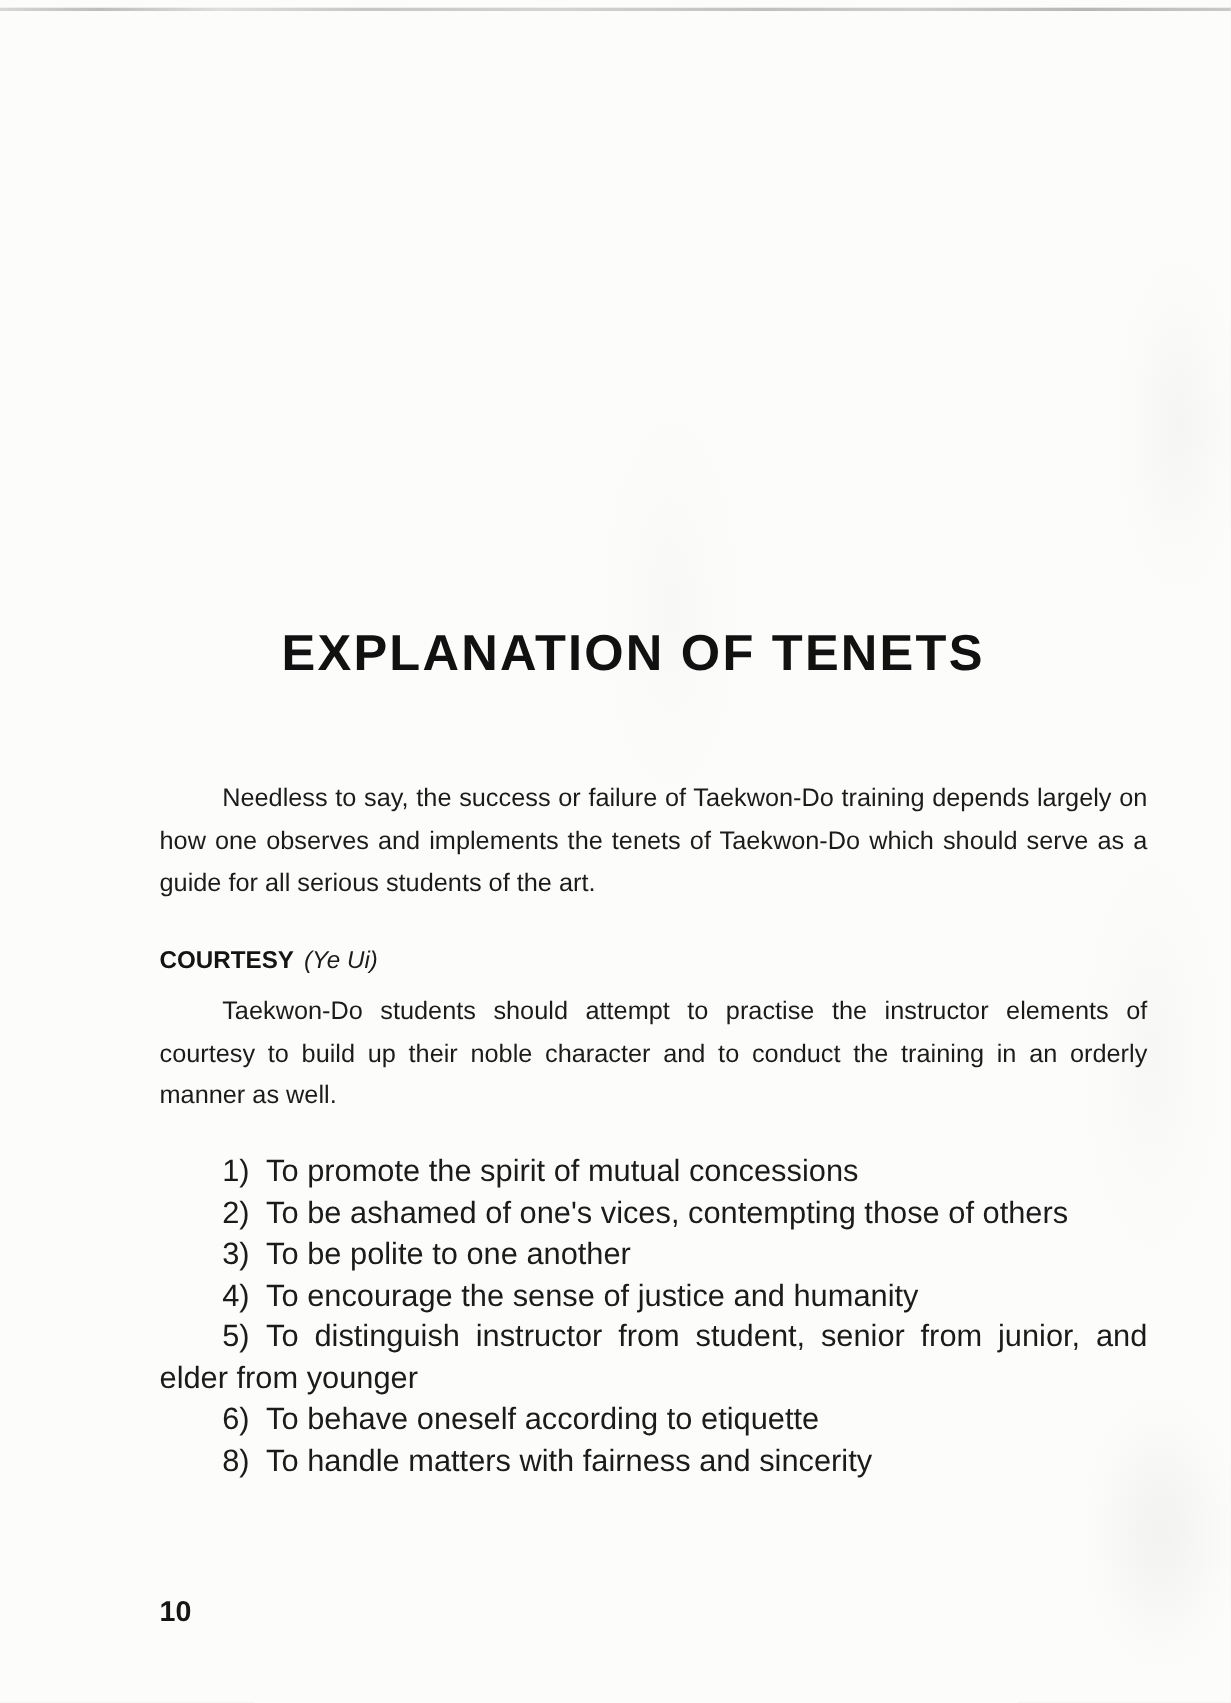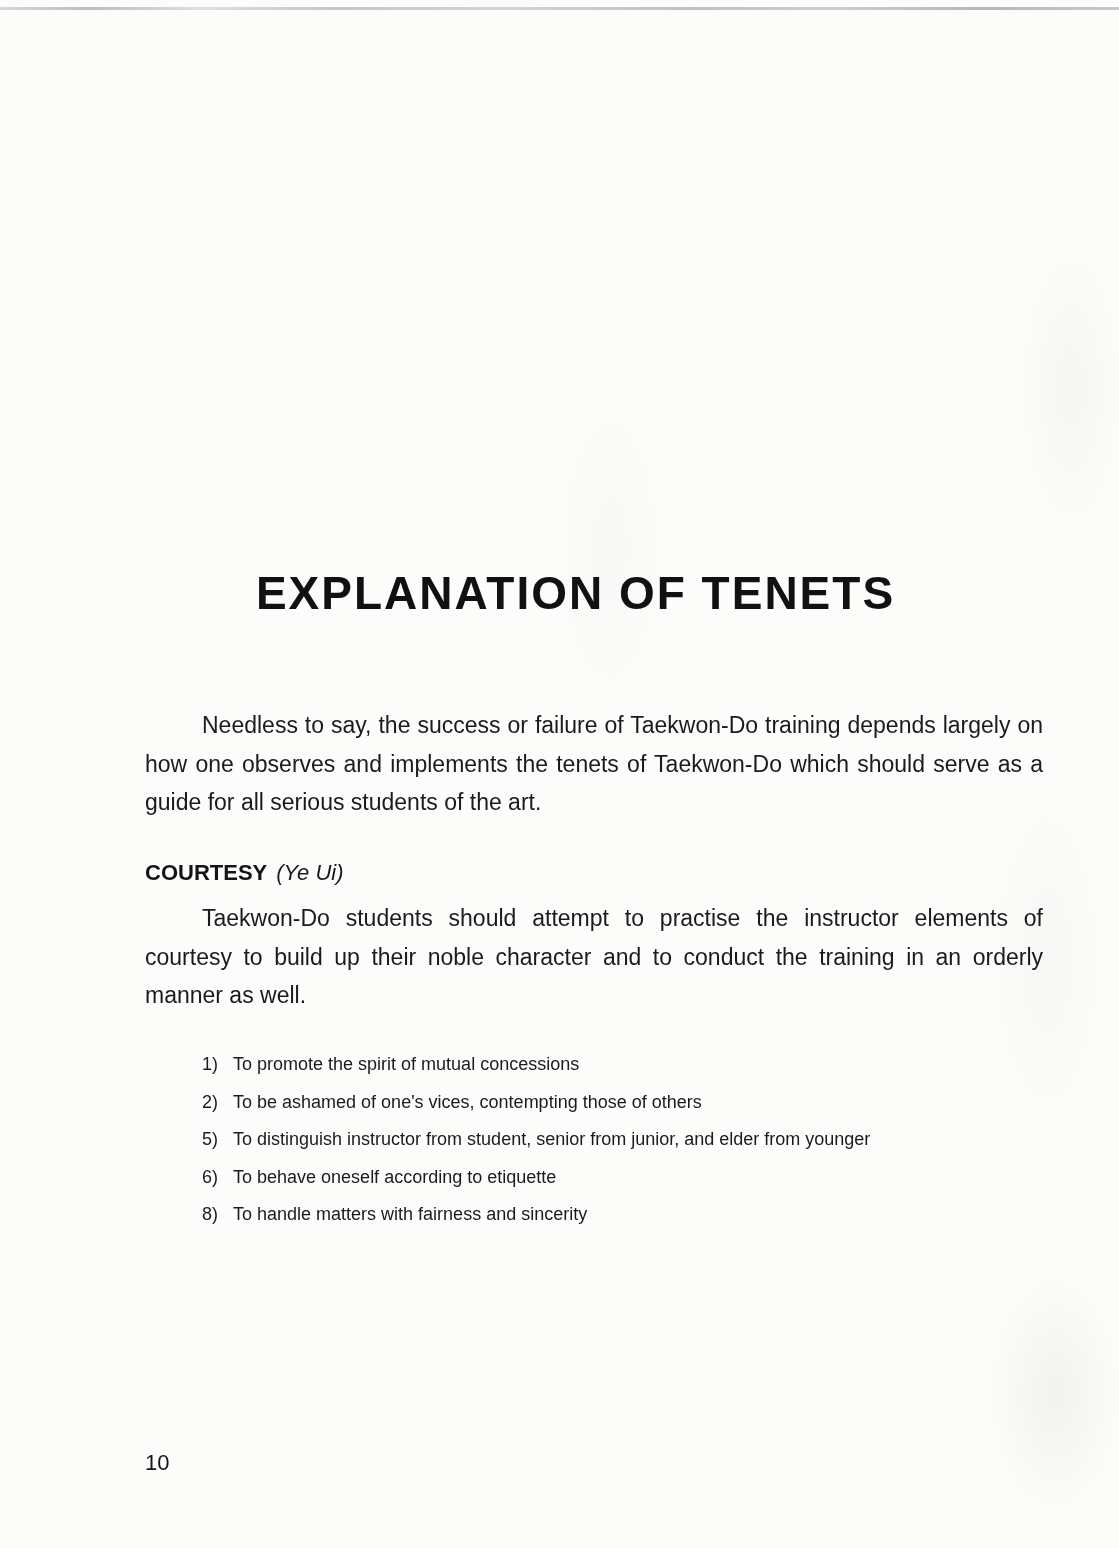--- a/index.html
+++ b/index.html
@@ -99,34 +99,34 @@
   }
   .para-courtesy { top: 899px; }
   .tenet-list {
     position: absolute;
     top: 1046px;
     left: 0;
     width: 100%;
   }
   .li {
     margin: 0;
-    font-size: 18px;
+    font-size: 28px;
     line-height: 37.5px;
     text-align: justify;
     text-indent: 57px;
   }
   .li .num {
     padding-right: 15px;
   }
   .page-number {
     position: absolute;
     top: 1450px;
     left: 145px;
-    font-size: 22px;
-    font-weight: normal;
+    font-size: 26px;
+    font-weight: bold;
     color: #161616;
   }
 </style>
 </head>
 <body>
 
 <div class="page">
 
   <div class="scan-top-line"></div>
   <div class="scan-right-band"></div>
@@ -140,20 +140,22 @@
 
     <div class="section-heading">
       <span class="hd-bold">COURTESY</span><span class="hd-italic">(Ye Ui)</span>
     </div>
 
     <p class="para para-courtesy">Taekwon-Do students should attempt to practise the instructor elements of courtesy to build up their noble character and to conduct the training in an orderly manner as well.</p>
 
     <div class="tenet-list">
       <p class="li"><span class="num">1)</span><span>To promote the spirit of mutual concessions</span></p>
       <p class="li"><span class="num">2)</span><span>To be ashamed of one's vices, contempting those of others</span></p>
+      <p class="li"><span class="num">3)</span><span>To be polite to one another</span></p>
+      <p class="li"><span class="num">4)</span><span>To encourage the sense of justice and humanity</span></p>
       <p class="li"><span class="num">5)</span><span>To distinguish instructor from student, senior from junior, and elder from younger</span></p>
       <p class="li"><span class="num">6)</span><span>To behave oneself according to etiquette</span></p>
       <p class="li"><span class="num">8)</span><span>To handle matters with fairness and sincerity</span></p>
     </div>
 
   </div>
 
   <div class="page-number">10</div>
 
 </div>

